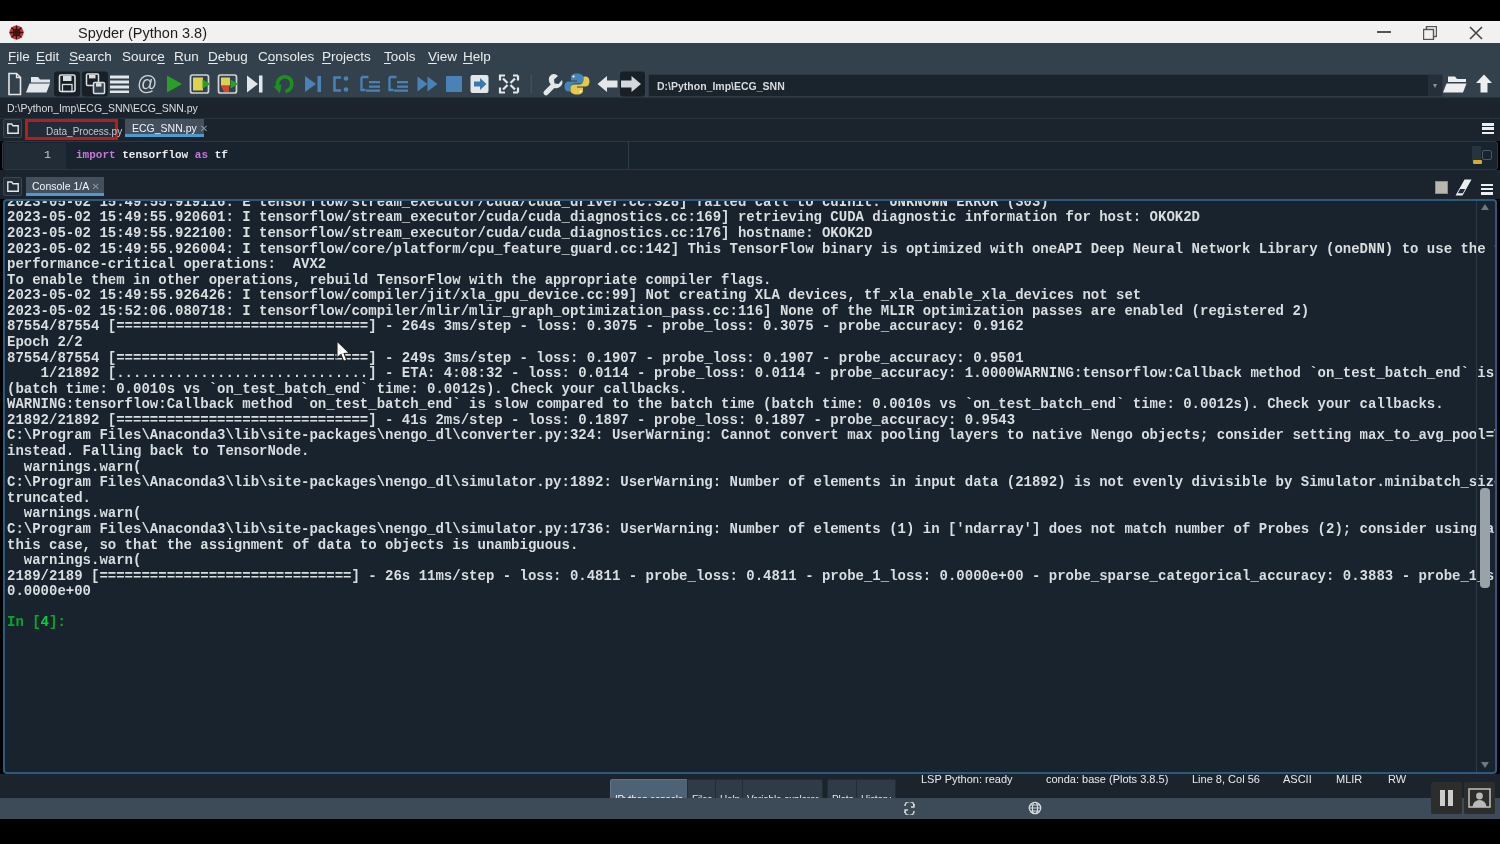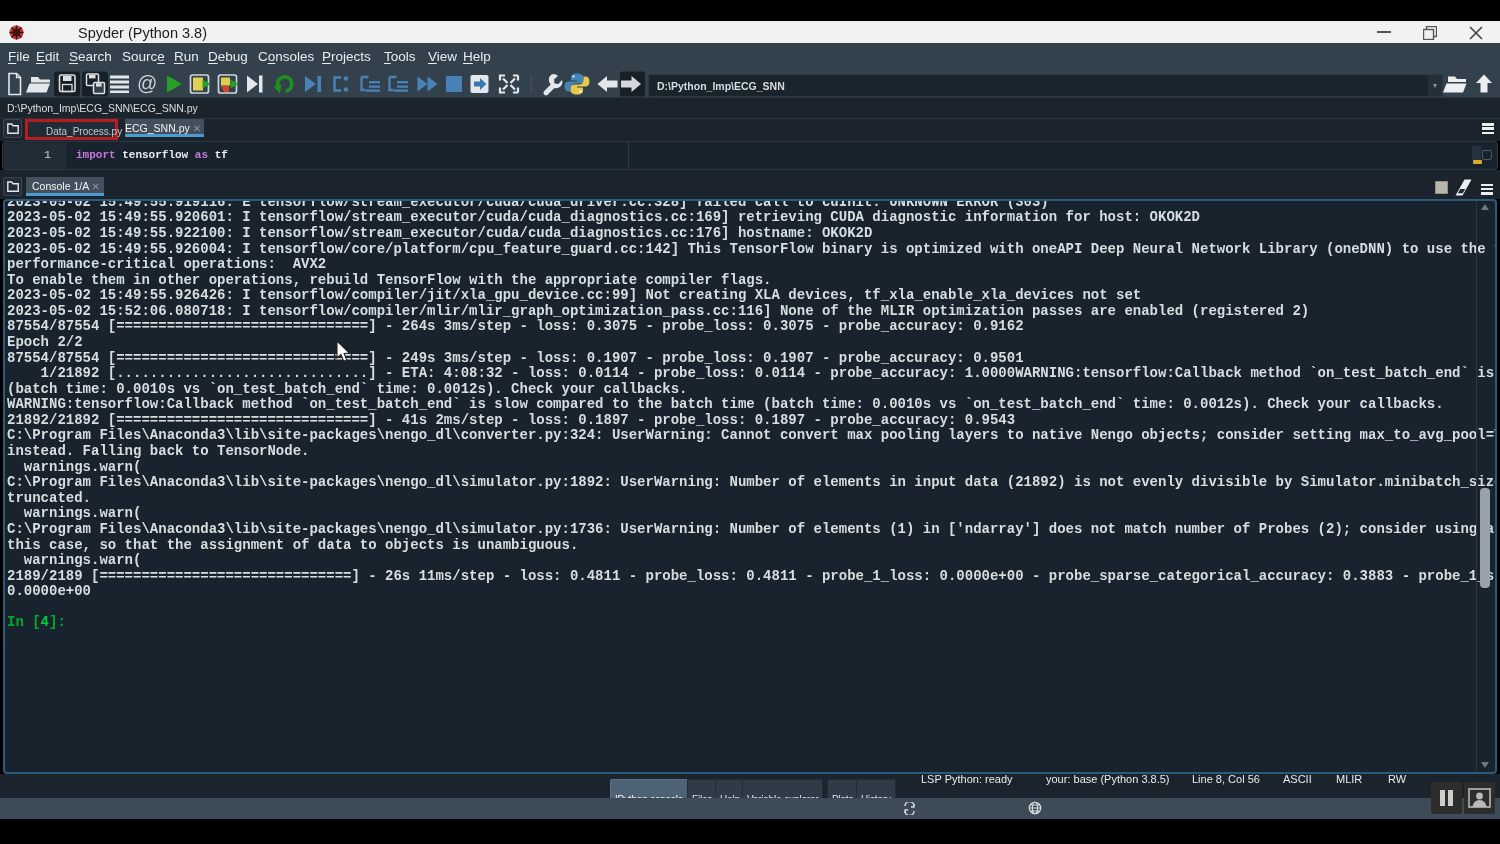--- a/index.html
+++ b/index.html
@@ -150,21 +150,21 @@
   <path d="M1484 4.5 l8 8.5 h-4.5 v9.5 h-7 v-9.5 h-4.5 z" fill="#eceef0"></path>
 </svg>
 <div class="abs" id="pathbar"></div>
 <div class="abs" id="pathtext">D:\Python_Imp\ECG_SNN\ECG_SNN.py</div>
 <div class="abs" id="edittabbar"></div>
 <div class="abs" style="left:3px;top:119px;width:19px;height:19px;background:#222d37;border:1px solid #3a4751;border-radius:2px"></div>
 <svg class="abs" style="left:7px;top:123px" width="12" height="11" viewBox="0 0 12 11">
   <path d="M0.8 1 h4 l1.2 1.8 h5.2 v7.4 h-10.4 z" fill="none" stroke="#e4e7e9" stroke-width="1.4"></path>
 </svg>
 <div class="abs" style="left:25px;top:119px;width:93px;height:21px;background:#212c36;border:3px solid #b91c1c;color:#c4cacf;font-size:10px;line-height:20px;padding-left:18px;white-space:nowrap">Data_Process.py <span style="color:#7d868d;font-size:10px">✕</span></div>
-<div class="abs" style="left:125px;top:119px;width:79px;height:18px;background:#434f5c;border-bottom:3px solid #4a9bd1;color:#f2f4f5;font-size:10.5px;line-height:18px;white-space:nowrap">ECG_SNN.py <span style="color:#8d959c;font-size:10px">✕</span></div>
+<div class="abs" style="left:125px;top:119px;width:79px;height:18px;background:#434f5c;border-bottom:3px solid #4a9bd1;color:#f2f4f5;font-size:10.5px;line-height:18px;padding-left:7px;white-space:nowrap">ECG_SNN.py <span style="color:#8d959c;font-size:10px">✕</span></div>
 <div class="abs" style="left:1482px;top:123px;width:12px;height:2.6px;background:#eceef0"></div>
 <div class="abs" style="left:1482px;top:127.4px;width:12px;height:2.6px;background:#eceef0"></div>
 <div class="abs" style="left:1482px;top:131.8px;width:12px;height:2.6px;background:#eceef0"></div>
 <div class="abs" id="editorpanel">
   <div class="abs" style="left:1px;top:1px;width:62px;height:26px;background:#222c36"></div>
   <div class="abs" style="left:36px;top:5px;width:12px;color:#c9ced2;font-size:11.7px;font-family:'Liberation Mono',monospace;text-align:right;line-height:17px">1</div>
   <div class="abs" style="left:625px;top:0;width:1px;height:27px;background:#2e3c48"></div>
   <pre class="abs" style="left:73px;top:5px;font-family:'Liberation Mono',monospace;font-size:11px;font-weight:bold;line-height:17px;color:#eceef0"><span style="color:#c678dd">import</span> tensorflow <span style="color:#c678dd">as</span> tf</pre>
   <div class="abs" style="left:1469px;top:4px;width:9px;height:15px;background:#273440"></div>
   <div class="abs" style="left:1470px;top:18px;width:9px;height:4px;background:#d9a92e;border-radius:1px"></div>
@@ -234,21 +234,21 @@
 <svg class="abs" style="left:903px;top:802px" width="13" height="13" viewBox="0 0 13 13">
   <path d="M2 4 a4.5 4.5 0 0 1 9 0 m-9 5 a 4.5 4.5 0 0 0 9 0" fill="none" stroke="#d8dcdf" stroke-width="1.5"></path>
   <path d="M11 2 v3 h-3 M2 11 v-3 h3" fill="none" stroke="#d8dcdf" stroke-width="1.3"></path>
 </svg>
 <span class="status" style="left:921px">LSP Python: ready</span>
 <svg class="abs" style="left:1028px;top:801px" width="14" height="14" viewBox="0 0 14 14">
   <circle cx="7" cy="7" r="5.7" fill="none" stroke="#d8dcdf" stroke-width="1.3"></circle>
   <ellipse cx="7" cy="7" rx="2.6" ry="5.7" fill="none" stroke="#d8dcdf" stroke-width="1.1"></ellipse>
   <path d="M1.3 7 h11.4 M2.2 4 h9.6 M2.2 10 h9.6" stroke="#d8dcdf" stroke-width="1.1"></path>
 </svg>
-<span class="status" style="left:1046px">your: base (Python 3.8.5)</span>
+<span class="status" style="left:1046px">conda: base (Plots 3.8.5)</span>
 <span class="status" style="left:1192px">Line 8, Col 56</span>
 <span class="status" style="left:1283px">ASCII</span>
 <span class="status" style="left:1336px">MLIR</span>
 <span class="status" style="left:1388px">RW</span>
 <div class="abs" id="blackbottom"></div>
 <div class="abs" style="left:1431px;top:782px;width:31px;height:32px;background:#2d2d2b;border-radius:2px"></div>
 <div class="abs" style="left:1440px;top:790px;width:4.5px;height:16px;background:#cdcdcb"></div>
 <div class="abs" style="left:1448px;top:790px;width:4.5px;height:16px;background:#cdcdcb"></div>
 <div class="abs" style="left:1464px;top:782px;width:31px;height:32px;background:#2d2d2b;border-radius:2px"></div>
 <svg class="abs" style="left:1468px;top:788px" width="23" height="20" viewBox="0 0 23 20">

